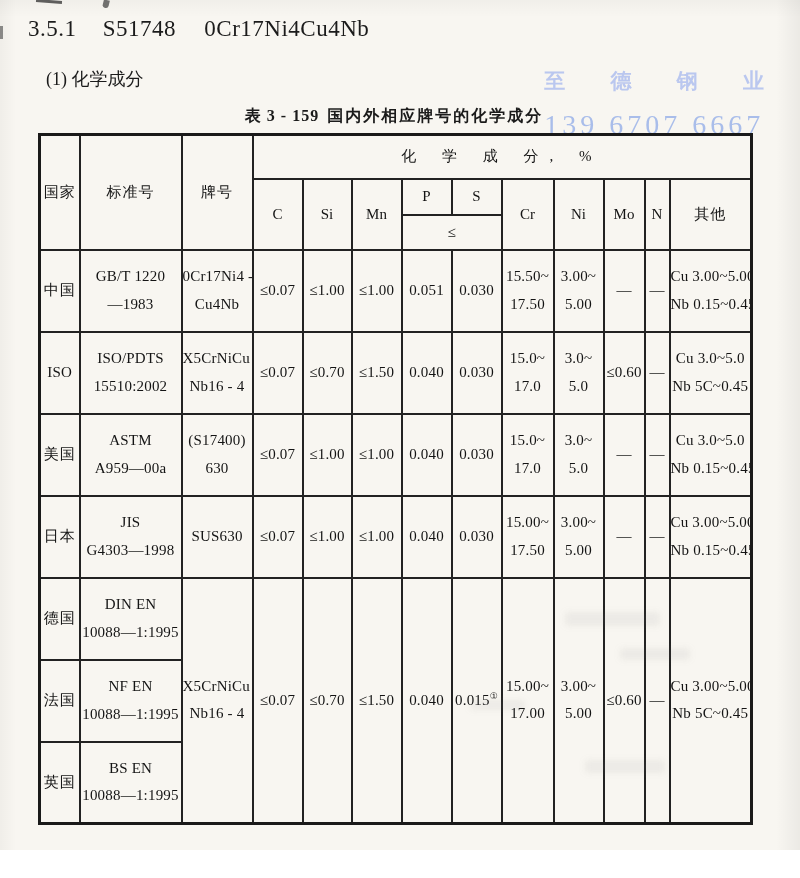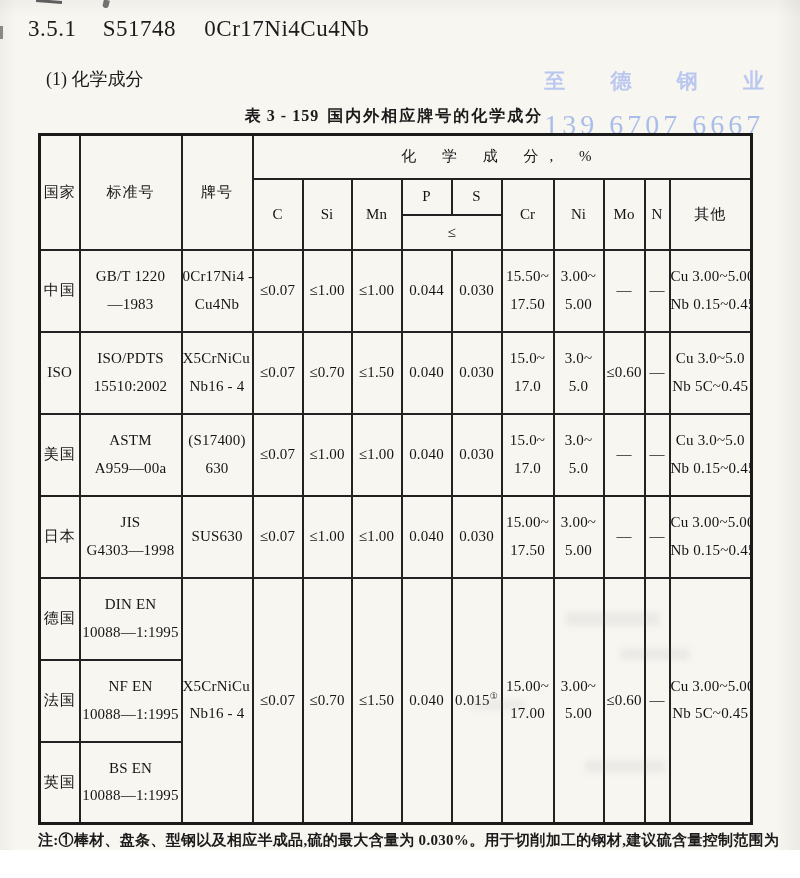--- a/index.html
+++ b/index.html
@@ -129,21 +129,21 @@
             <span class="l num">GB/T 1220</span>
             <span class="l num">—1983</span>
           </td>
         <td>
             <span class="l num">0Cr17Ni4 -</span>
             <span class="l num">Cu4Nb</span>
           </td>
         <td class="num">≤0.07</td>
         <td class="num">≤1.00</td>
         <td class="num">≤1.00</td>
-        <td class="num">0.044</td>
+        <td class="num">0.051</td>
         <td class="num">0.030</td>
         <td>
             <span class="l num">15.50~</span>
             <span class="l num">17.50</span>
           </td>
         <td>
             <span class="l num">3.00~</span>
             <span class="l num">5.00</span>
           </td>
         <td class="num">—</td>
@@ -291,16 +291,15 @@
           </td>
       </tr>
     </tbody>
   </table>
 
   <div class="ghost" style="left:565px;top:612px;width:95px;height:14px;"></div>
   <div class="ghost" style="left:620px;top:648px;width:70px;height:12px;"></div>
   <div class="ghost" style="left:585px;top:760px;width:80px;height:13px;"></div>
   <div class="ghost" style="left:470px;top:700px;width:55px;height:10px;"></div>
 
-  <div class="note">注:①棒材、盘条、型钢以及相应半成品,硫的最大含量为 0.030%。用于切削加工的钢材,建议硫含量控制范围为</div>
   <div class="note2">0.015%~0.030%。</div>
 
 </div>
 
 </body></html>

